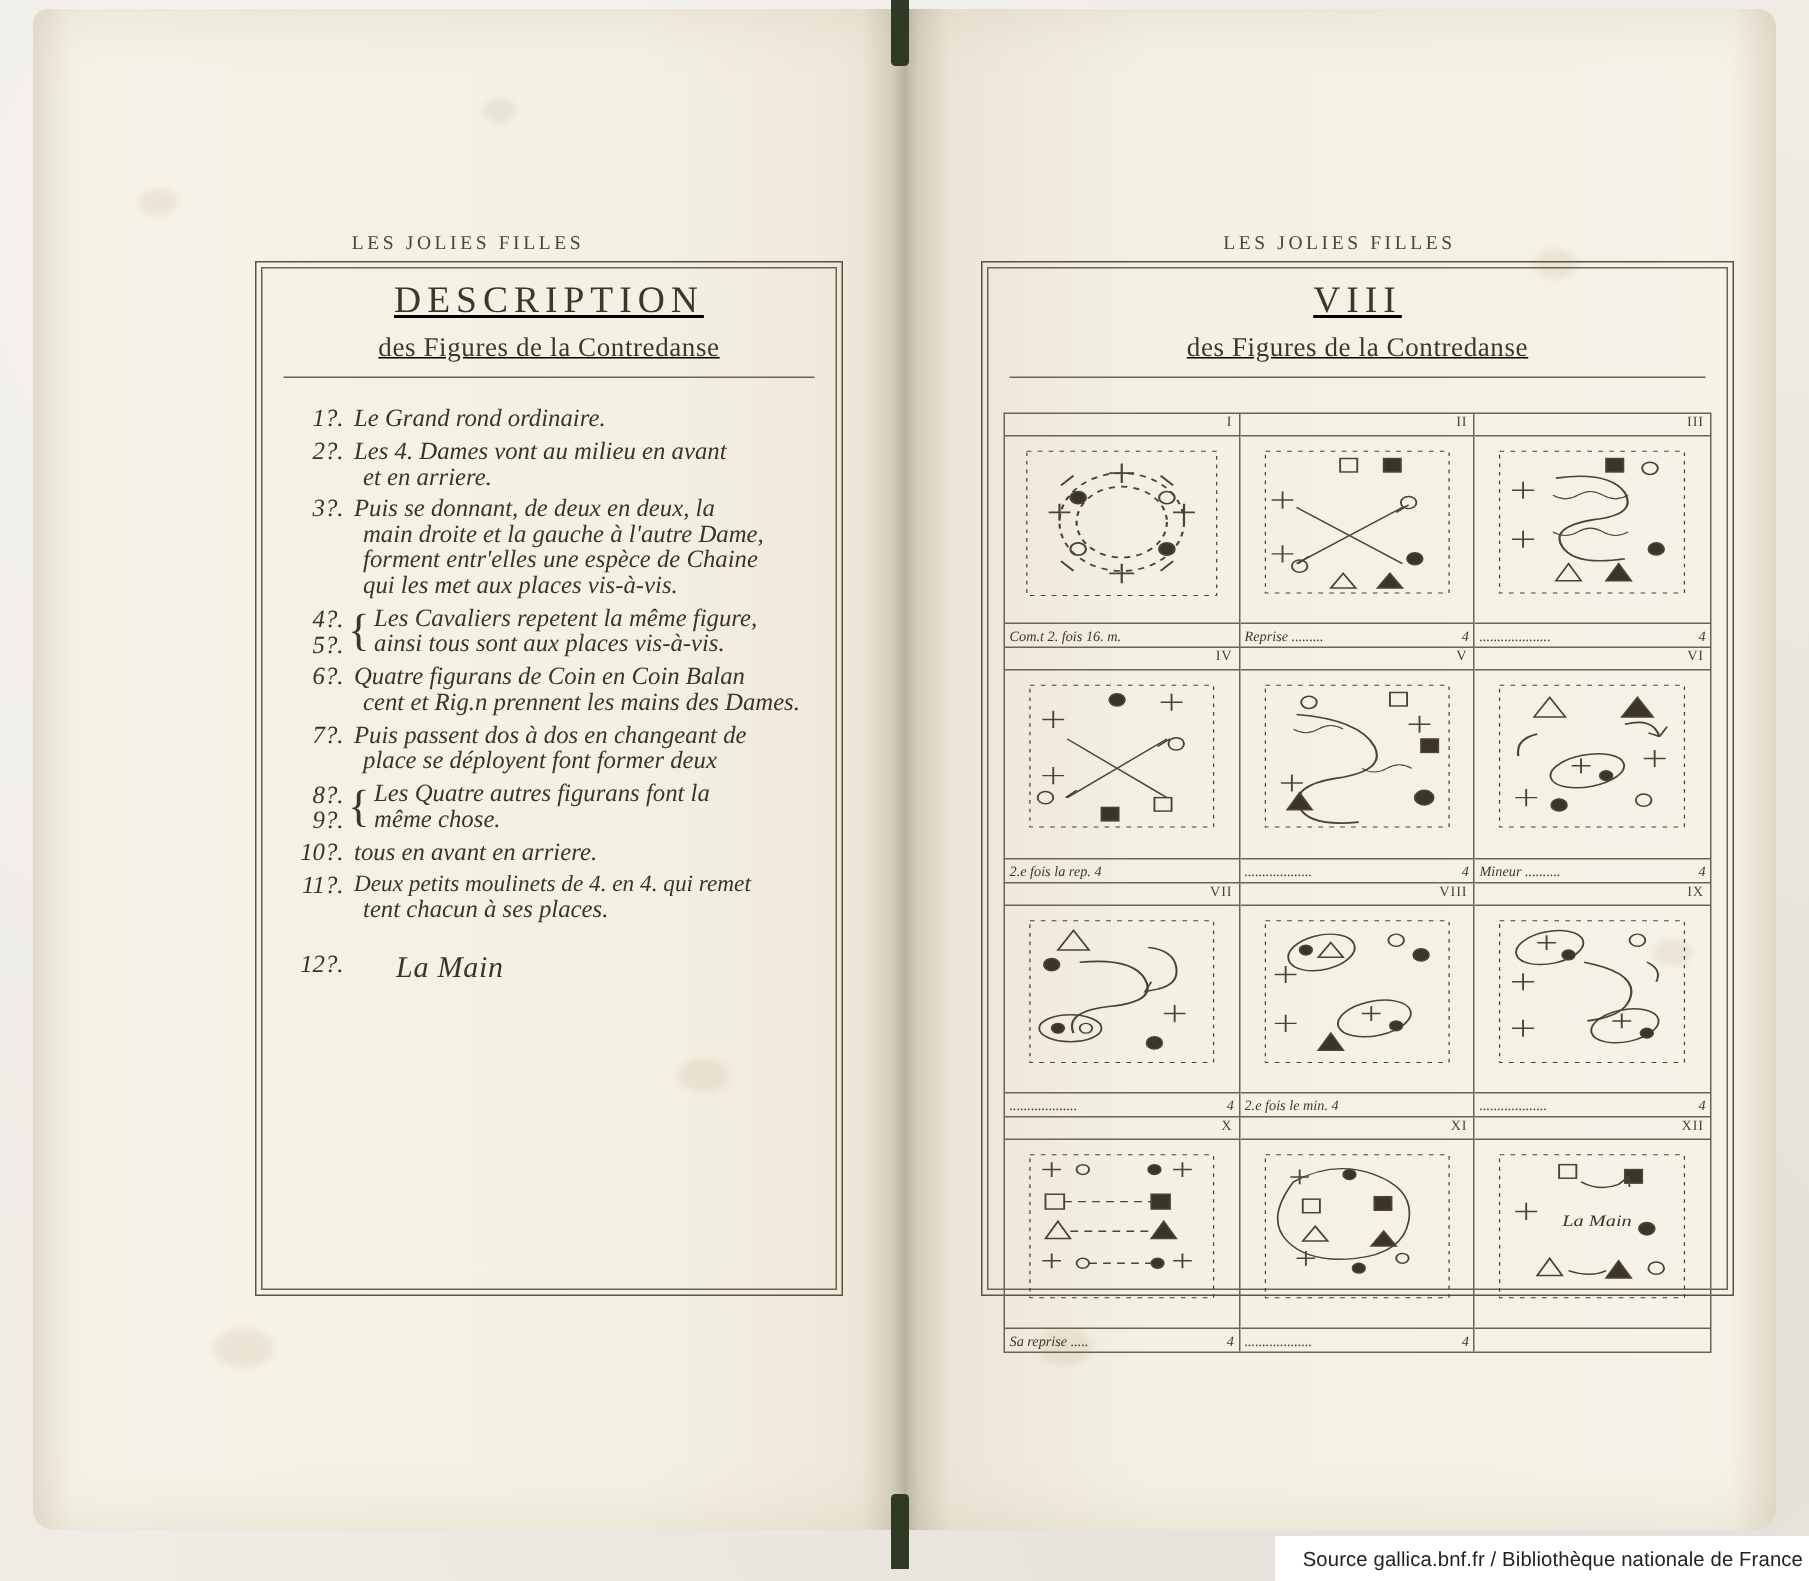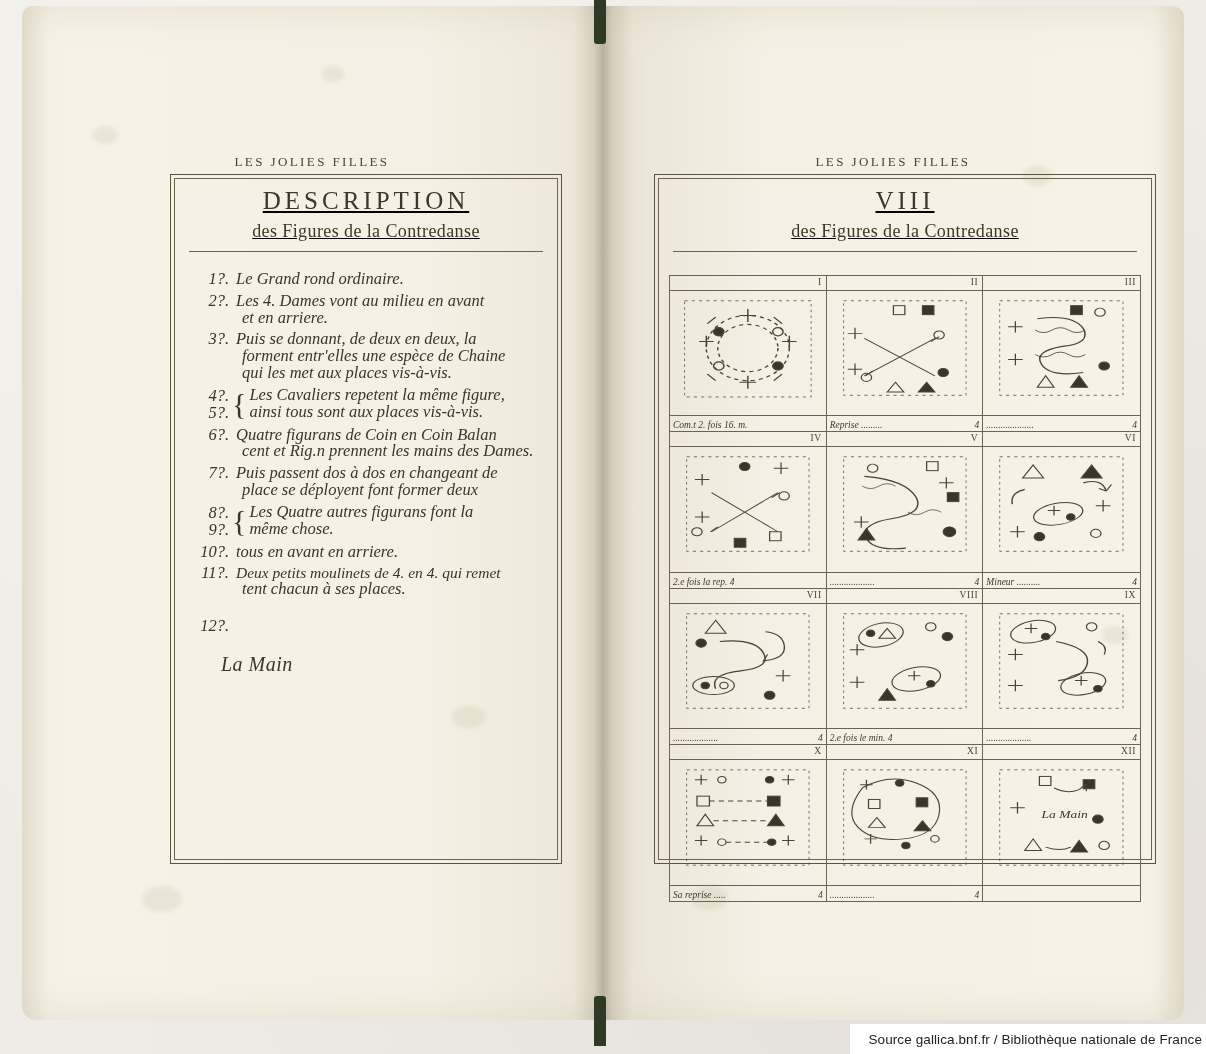--- a/index.html
+++ b/index.html
@@ -338,20 +338,21 @@
             <span class="desc-text">
               <span class="ln first">Les 4. Dames vont au milieu en avant</span>
               <span class="ln">et en arriere.</span>
             </span>
           </div>
 
           <div class="desc-item">
             <span class="desc-num">3?.</span>
             <span class="desc-text">
               <span class="ln first">Puis se donnant, de deux en deux, la</span>
+              <span class="ln">main droite et la gauche à l'autre Dame,</span>
               <span class="ln">forment entr'elles une espèce de Chaine</span>
               <span class="ln">qui les met aux places vis-à-vis.</span>
             </span>
           </div>
 
           <div class="brace-item" style="margin-bottom:5px;">
             <span class="brace-nums">
               <span style="display:block">4?.</span>
               <span style="display:block">5?.</span>
             </span>
@@ -398,21 +399,21 @@
           </div>
 
           <div class="desc-item">
             <span class="desc-num">11?.</span>
             <span class="desc-text">
               <span class="ln first" style="font-size:15.5px">Deux petits moulinets de 4. en 4. qui remet</span>
               <span class="ln">tent chacun à ses places.</span>
             </span>
           </div>
 
-          <div class="desc-item" style="margin-top:20px;flex-direction:column;">
+          <div class="desc-item" style="margin-top:20px;">
             <span class="desc-num">12?.</span>
             <span class="desc-text la-main">La Main</span>
           </div>
 
         </div>
       </div>
     </div>
 
     <div class="leaf right">
       <div class="spot" style="left:420px; top:160px; width:30px; height:20px;"></div>

